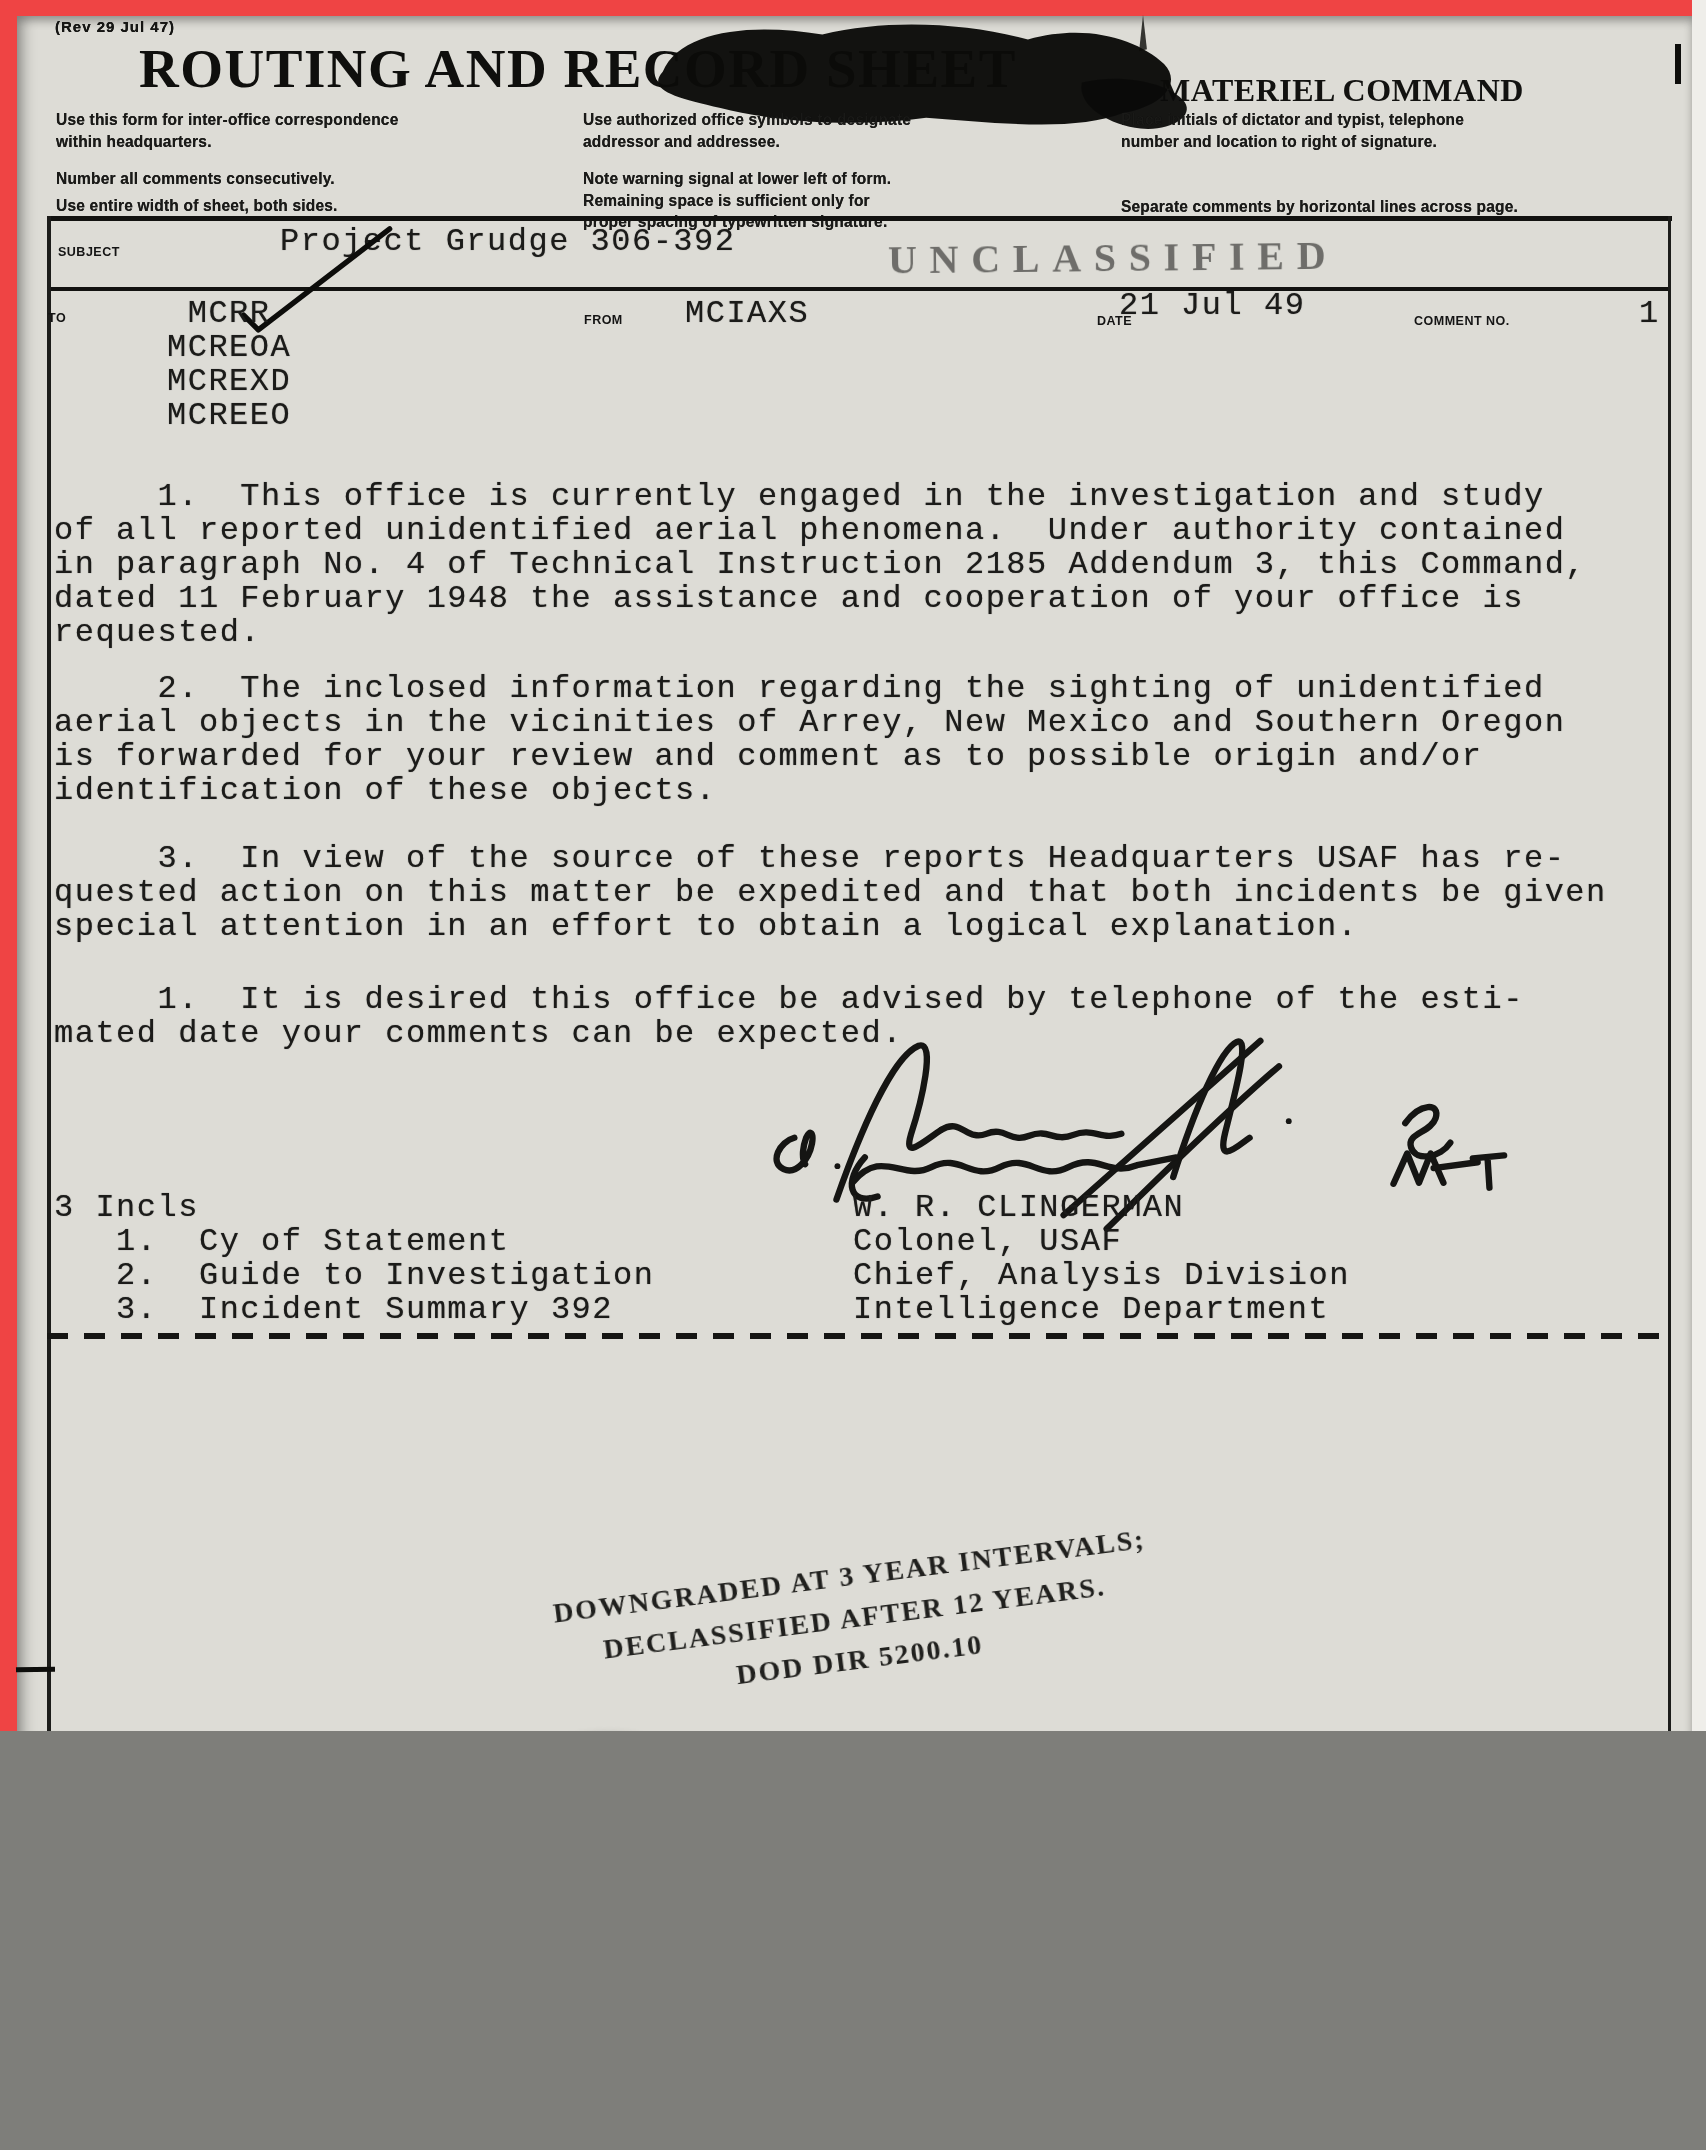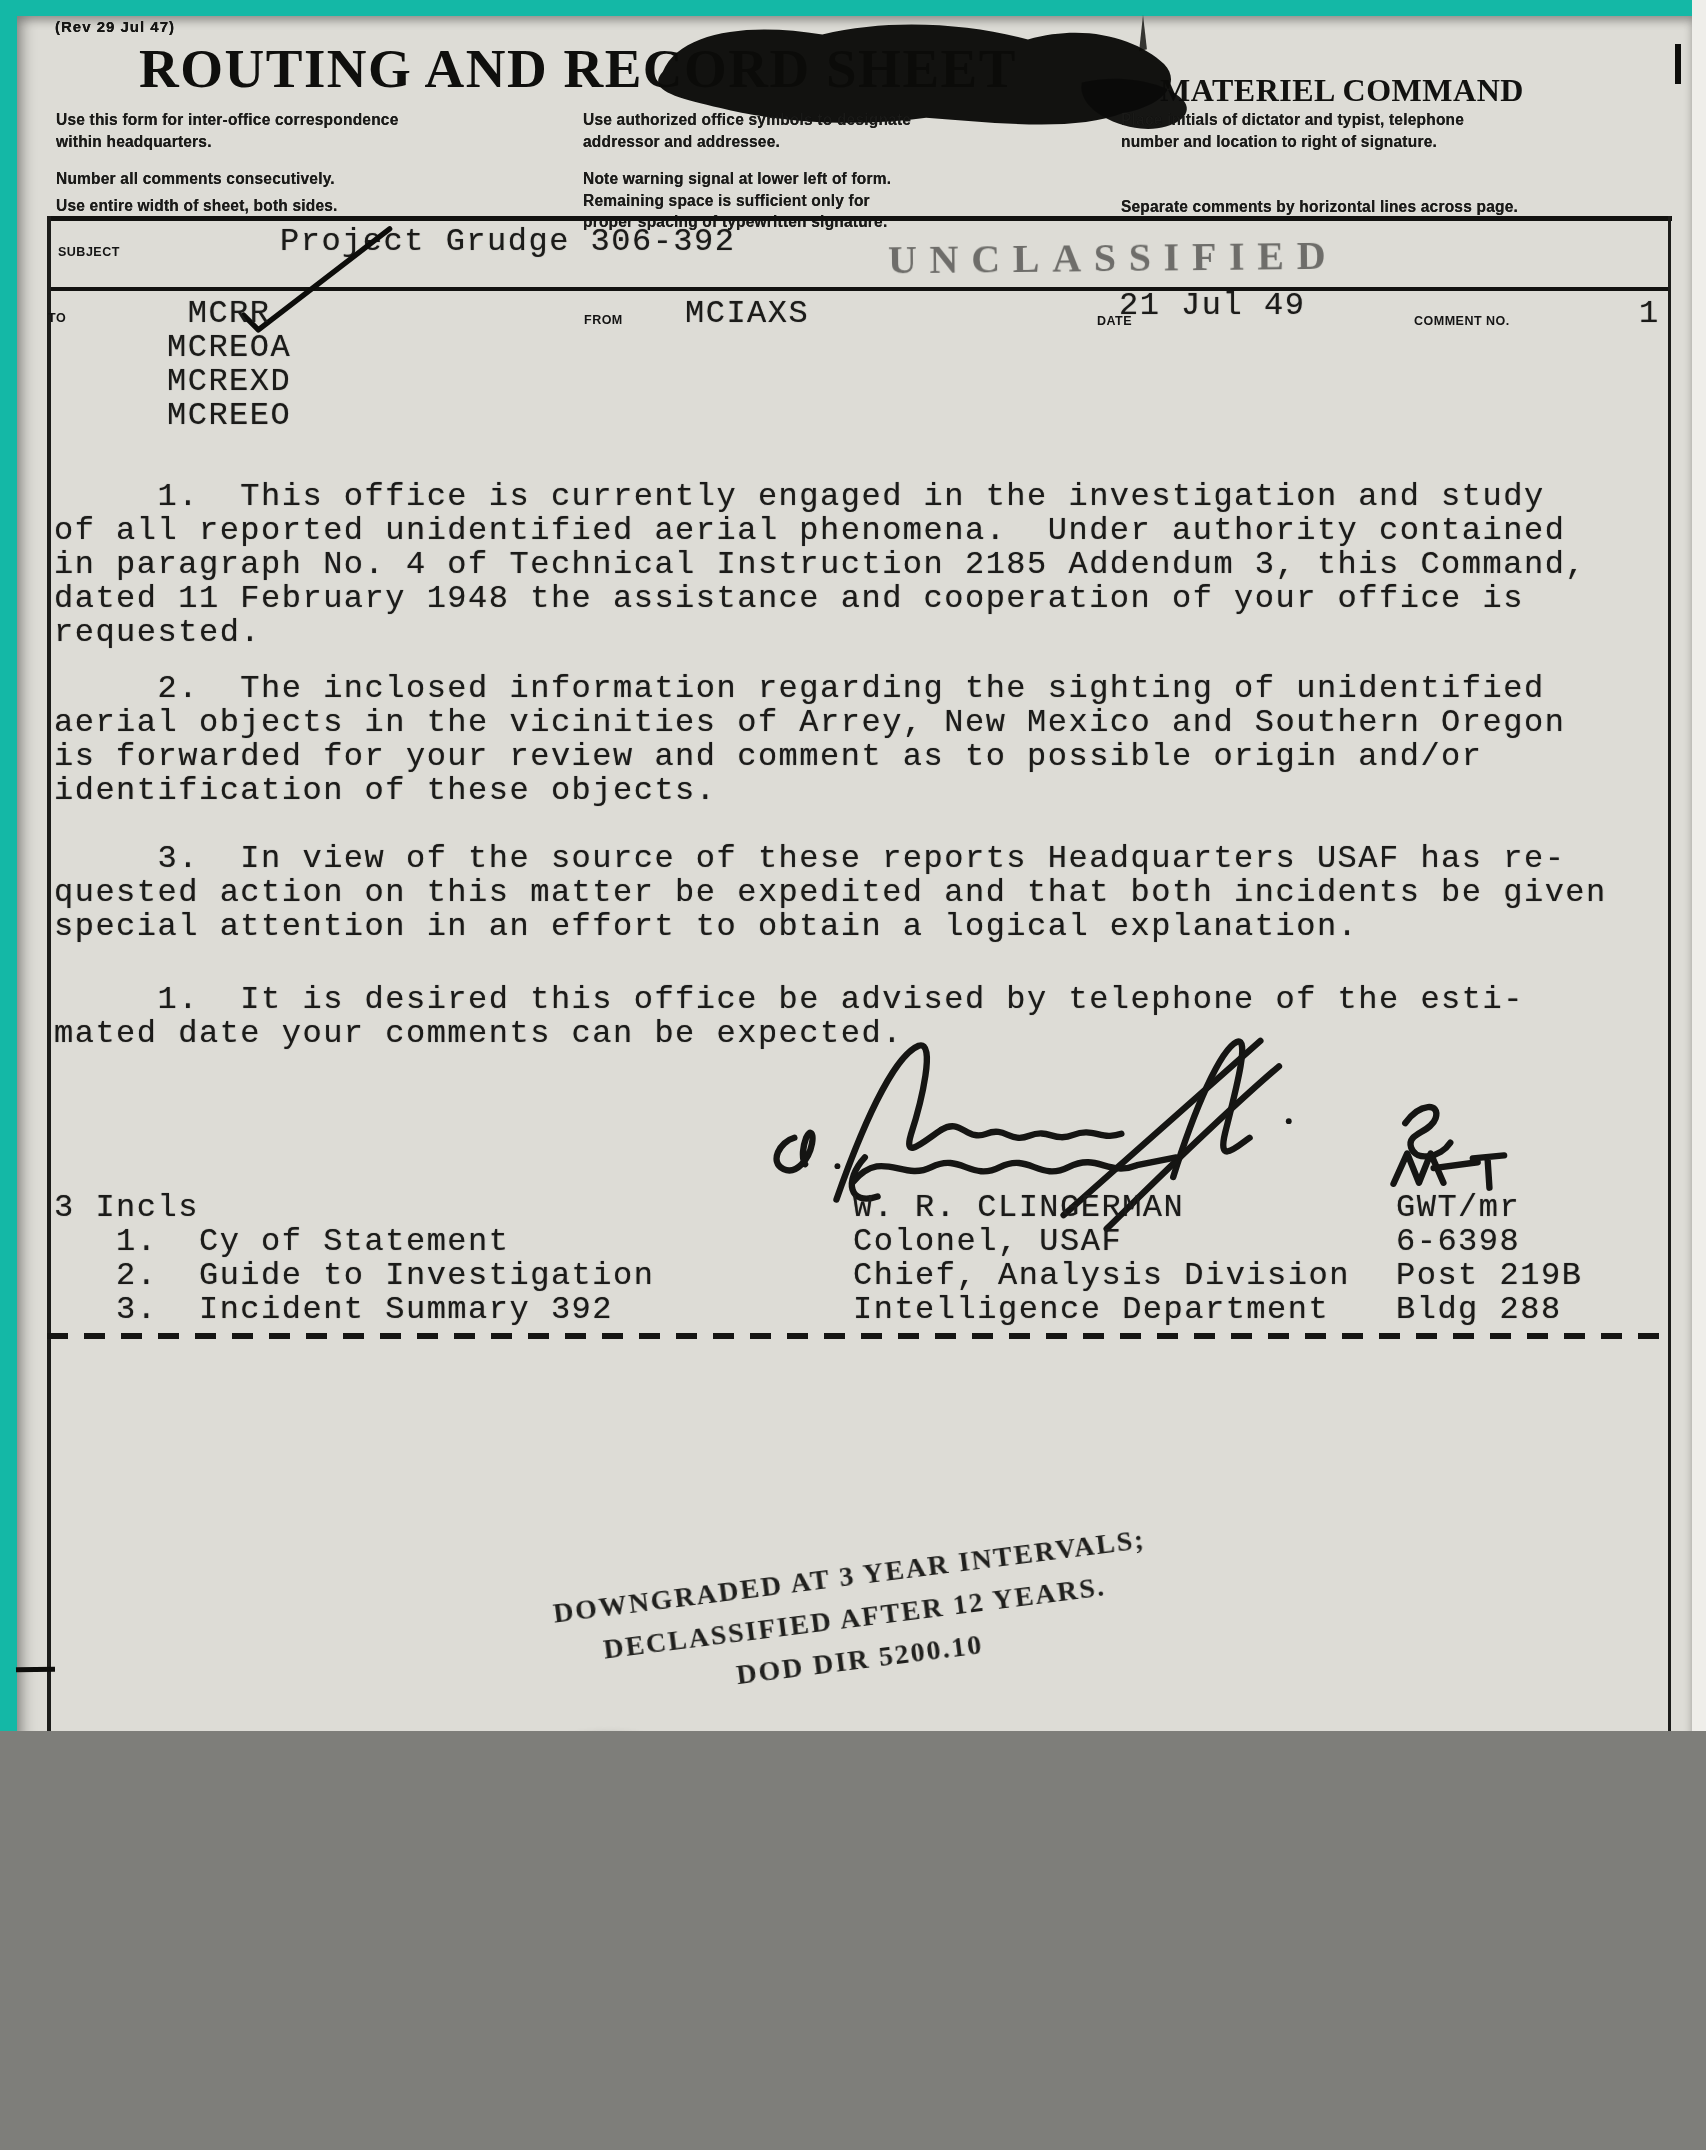--- a/index.html
+++ b/index.html
@@ -1,16 +1,16 @@
 <!DOCTYPE html>
 <html style="font-size:7.8px"><head>
 <meta charset="utf-8">
 <style>
   html,body{margin:0;padding:0;background:#7e7e7a;}
-  .page{position:relative;width:1706px;height:1731px;background:#14b8a6;overflow:hidden;}
+  .page{position:relative;width:1706px;height:1731px;background:#ef4444;overflow:hidden;}
   .paper{position:absolute;left:16.7px;top:15.7px;width:1675px;height:2066px;background:#dddcd6;
          box-shadow:inset 6.9px 0 12.7px rgba(0,0,0,.28), inset 0 4.9px 8.8px rgba(0,0,0,.22);}
   .band-bottom{position:absolute;left:0;top:2082px;width:1706px;height:69px;background:#b2b2ae;}
   .band-right{position:absolute;left:1692px;top:0;width:14.7px;height:2151px;background:#efeeea;}
 
   .lbl{position:absolute;font-family:"Liberation Sans",sans-serif;font-weight:bold;color:#141414;
        font-size:13.2px;letter-spacing:0.5px;transform:scaleX(.95);transform-origin:left top;white-space:pre;}
   .ins{position:absolute;font-family:"Liberation Sans",sans-serif;font-weight:bold;color:#1a1a18;
        font-size:16px;line-height:21.6px;white-space:pre;letter-spacing:0.2px;transform:scaleX(.97);transform-origin:left top;
        text-shadow:0 0 0.5px rgba(0,0,0,.8);}
@@ -140,24 +140,20 @@
   </svg>
 
   <div class="type" style="left:54px;top:1191px;">3 Incls
    1.  Cy of Statement
    2.  Guide to Investigation
    3.  Incident Summary 392</div>
   <div class="type" style="left:853px;top:1191px;">W. R. CLINGERMAN
 Colonel, USAF
 Chief, Analysis Division
 Intelligence Department</div>
-  <div class="type" style="left:1396px;top:1191px;">GWT/mr
-6-6398
-Post 219B
-Bldg 288</div>
 
   <div class="dashes"></div>
 
   <div class="stamp-down">DOWNGRADED AT 3 YEAR INTERVALS;
 DECLASSIFIED AFTER 12 YEARS.
 DOD DIR 5200.10</div>
   <div class="mark" style="left:15.7px;top:1667px;width:39px;height:4.9px;transform:rotate(-1deg);"></div>
   <div class="smudge-soft"></div>
   <div class="stamp-unc-bot">UNCLASSIFIED</div>
 

